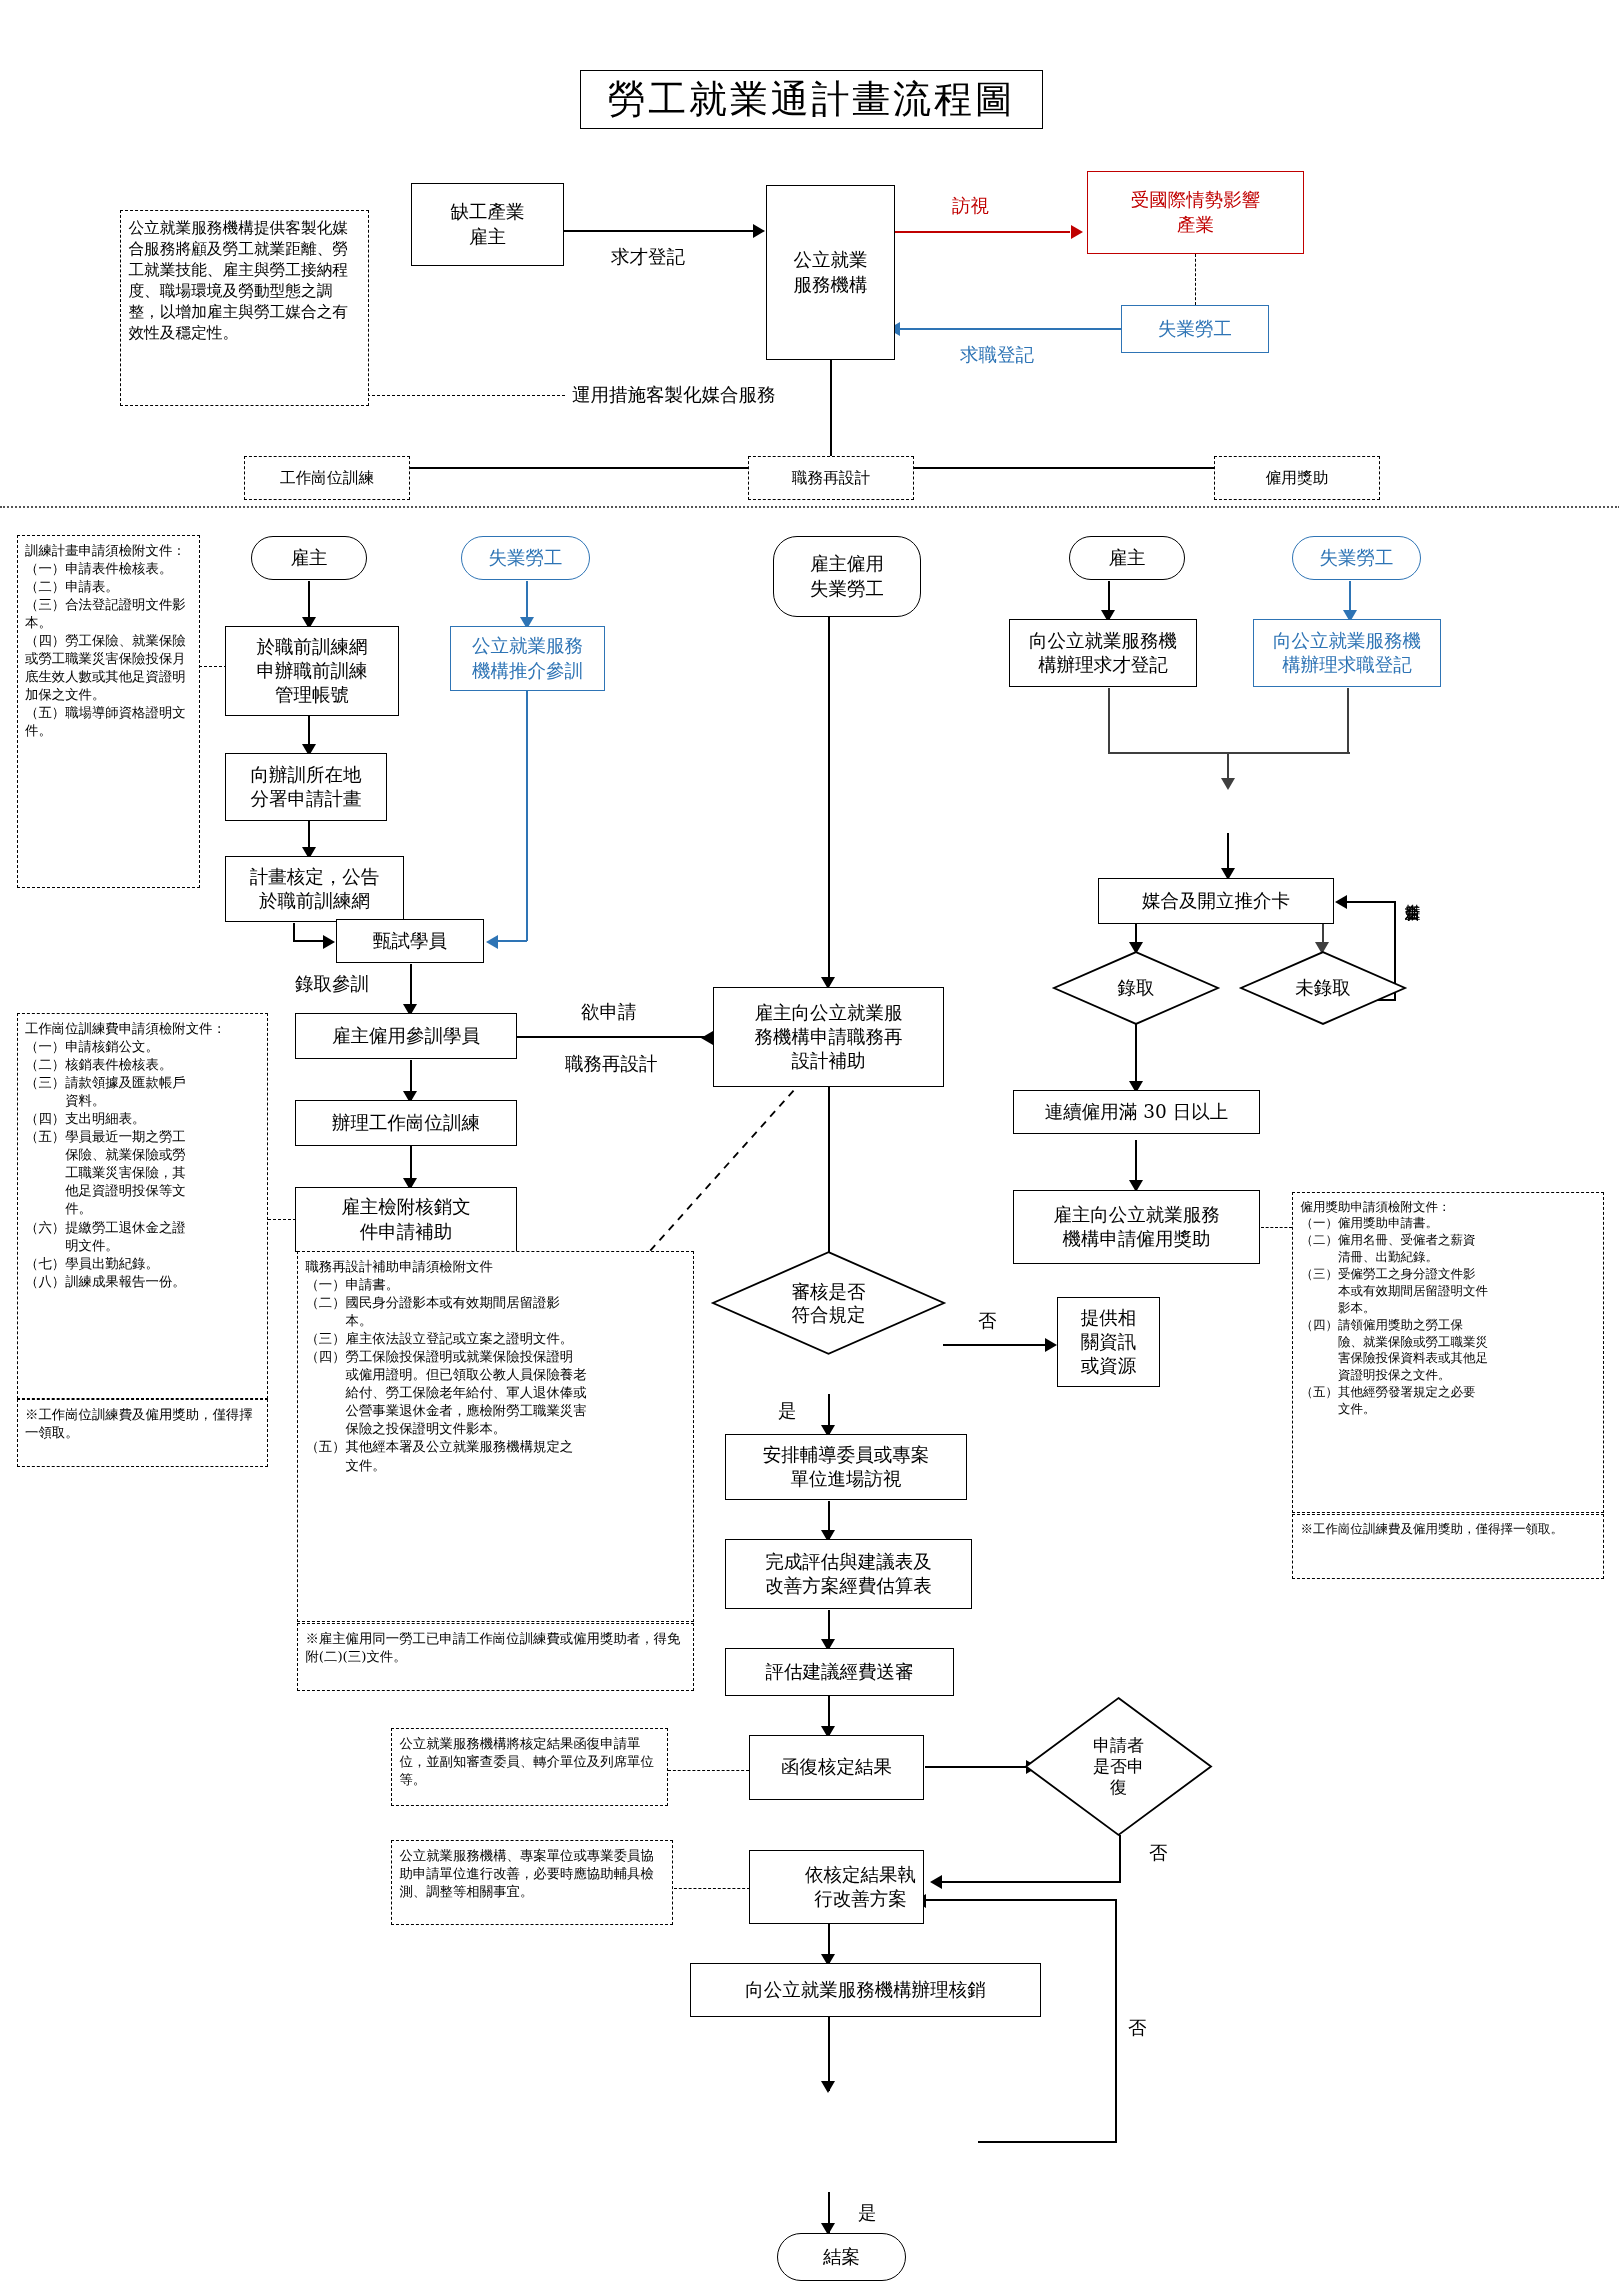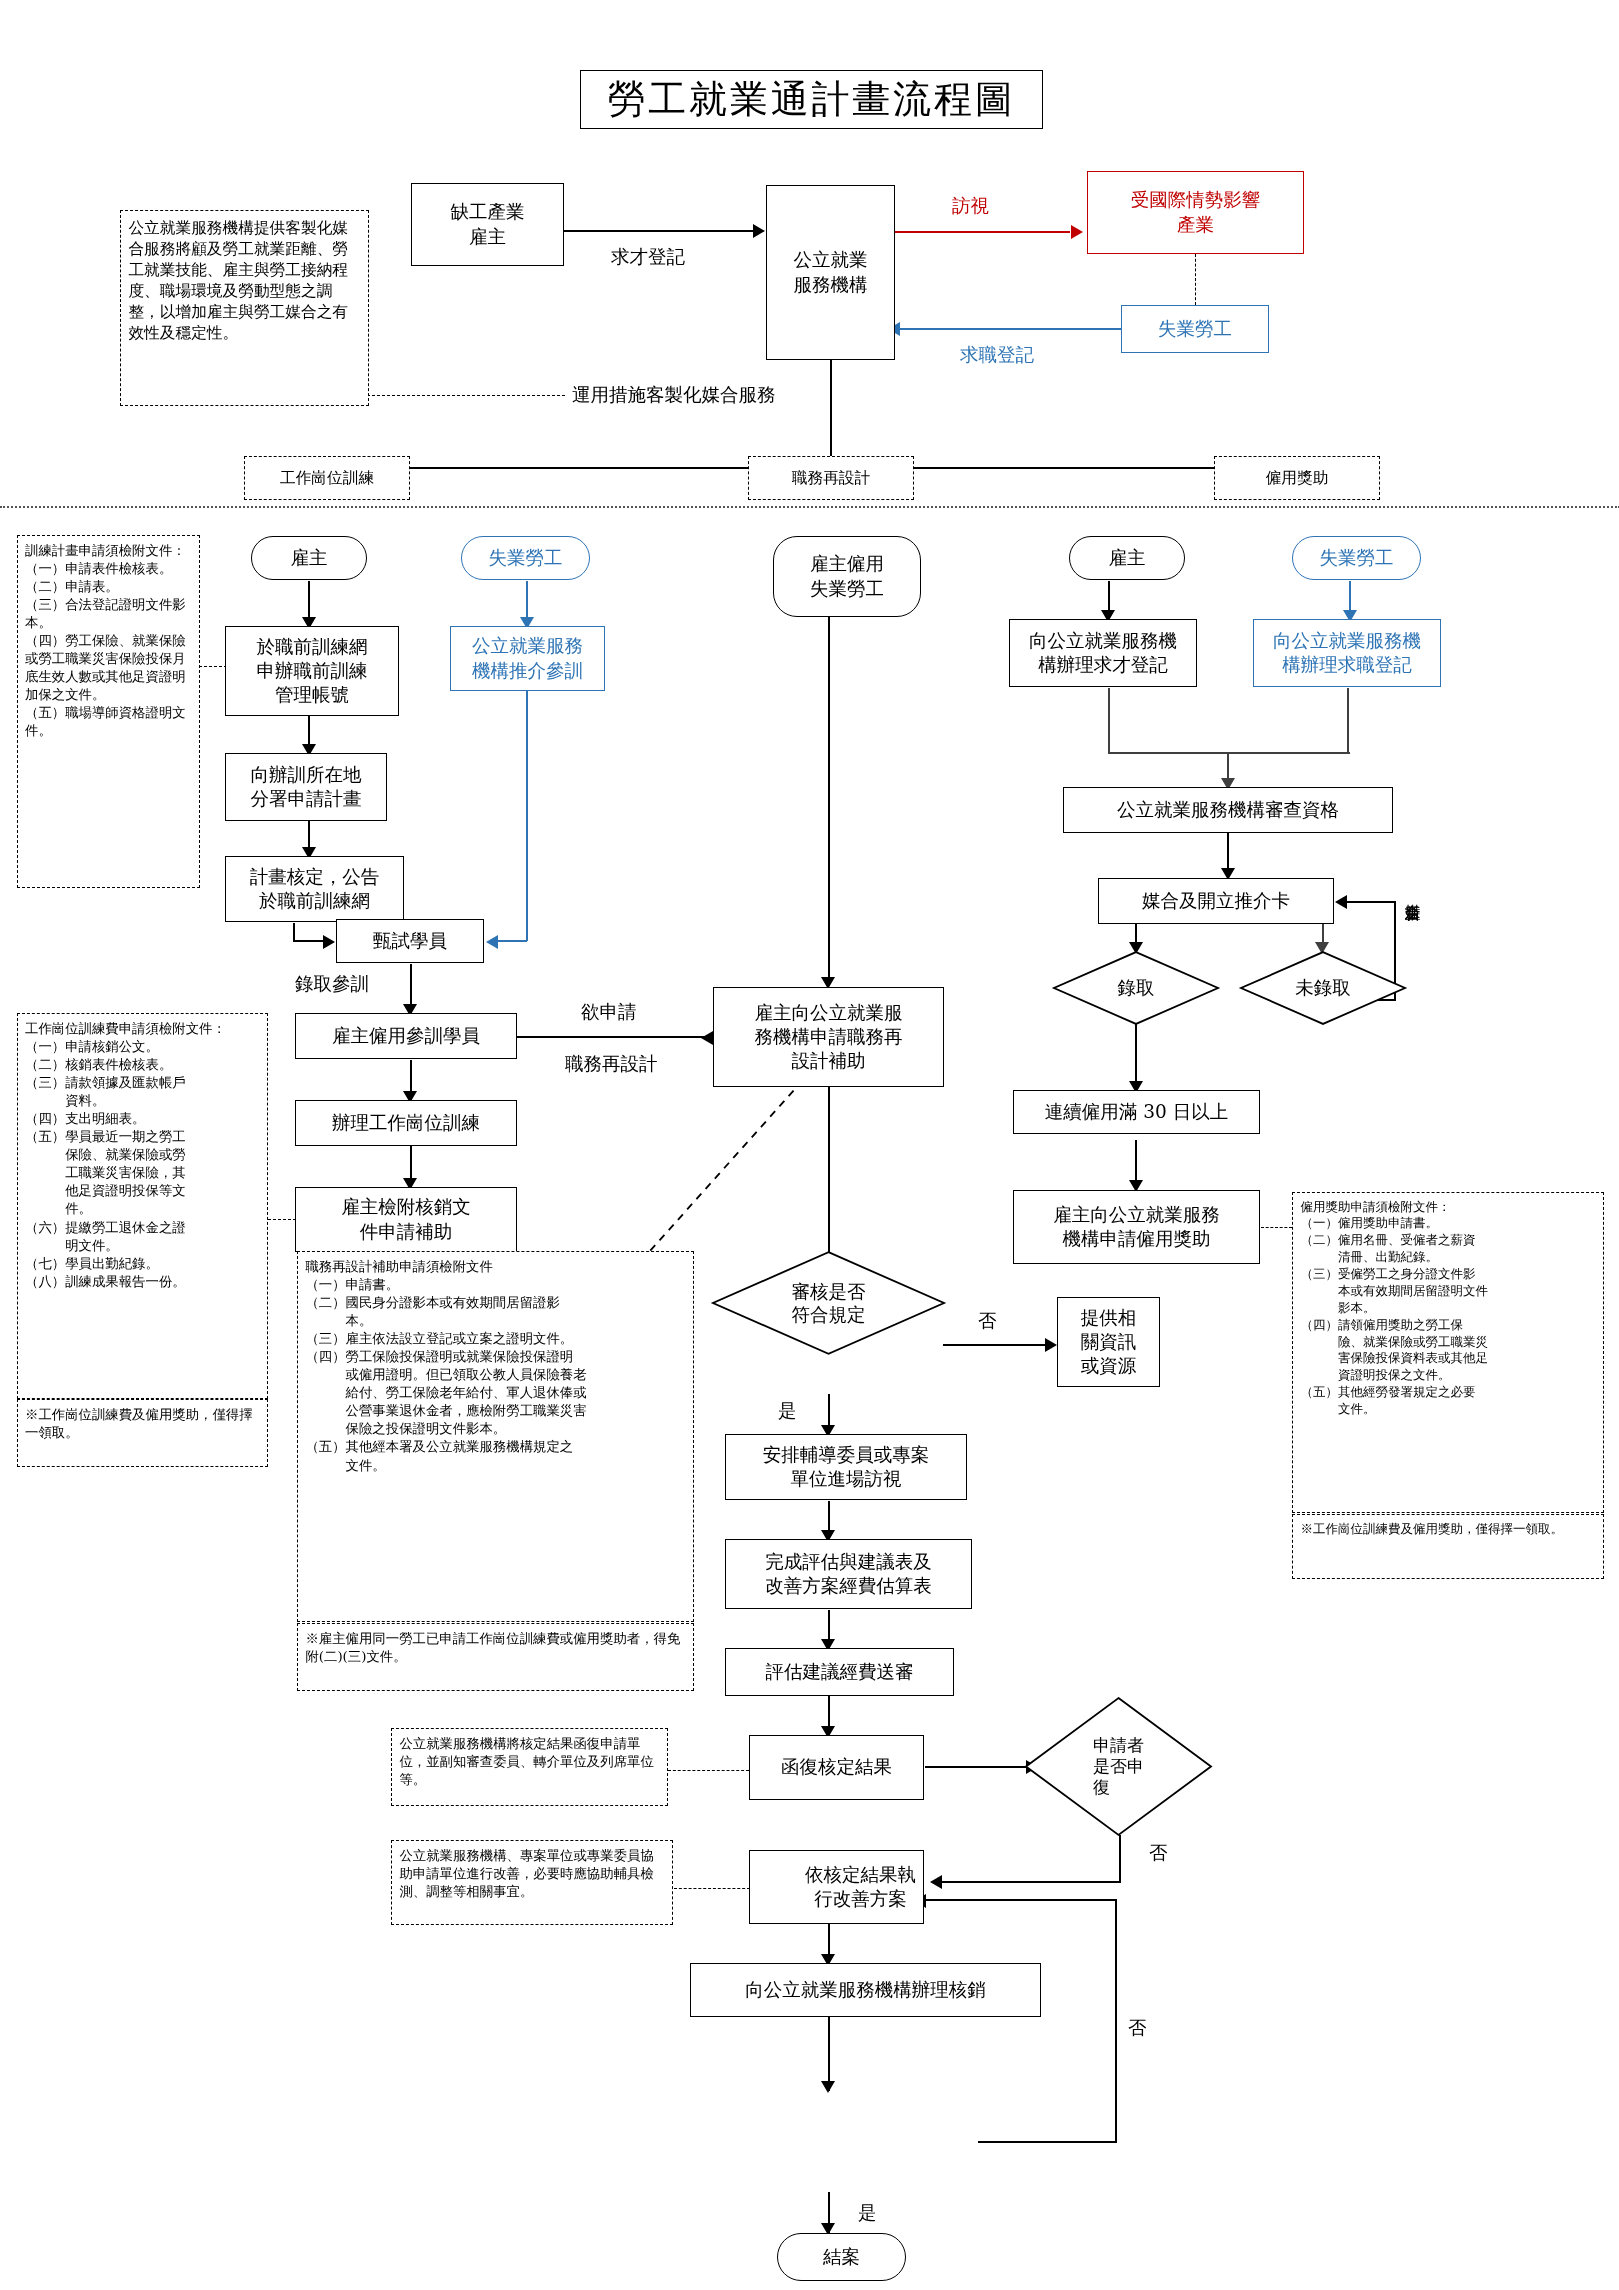--- a/index.html
+++ b/index.html
@@ -16,21 +16,21 @@
   .blue{border-color:#2E74B5;color:#2E74B5;}
   .red{border-color:#C00000;color:#C00000;}
   .dashbox{position:absolute;box-sizing:border-box;border:1.8px dashed #000;background:#fff;
            color:#000;z-index:3;padding:5.5px 7.4px;line-height:1.35;white-space:pre-line;}
   .dashbox.center{display:flex;align-items:center;justify-content:center;text-align:center;}
 
   
   .dia{position:absolute;z-index:3;}
   .dia svg{position:absolute;left:0;top:0;overflow:visible;}
   .dia .dlabel{position:absolute;left:0;top:0;width:100%;height:100%;display:flex;
-               align-items:center;justify-content:center;
+               align-items:center;justify-content:center;text-align:center;
                white-space:pre-line;line-height:1.25;z-index:4;}
 
   
   .lbl{position:absolute;z-index:4;white-space:pre-line;line-height:1.25;background:transparent;}
   .lbl.blue{color:#2E74B5;}
   .lbl.red{color:#C00000;}
   .vert{writing-mode:vertical-rl;text-orientation:upright;}
 
   
   .ln{position:absolute;background:#000;z-index:1;}
@@ -312,21 +312,20 @@
   <div class="ar blue d" style="left:1343px;top:610px;"></div>
   <div class="node rect blue t20" style="left:1253px;top:619px;width:188px;height:68px;">向公立就業服務機
 構辦理求職登記</div>
 
   <div class="ln gray v" style="left:1108px;top:688px;height:66px;"></div>
   <div class="ln gray v" style="left:1347px;top:688px;height:66px;"></div>
   <div class="ln gray h" style="left:1108px;top:752px;width:242px;"></div>
   <div class="ln gray v" style="left:1227px;top:752px;height:35px;"></div>
   <div class="ar gray d" style="left:1221px;top:778px;"></div>
 
-  <div class="node rect t20" style="left:1063px;top:787px;width:330px;height:46px;">公立就業服務機構審查資格</div>
 
   <div class="ln v" style="left:1227px;top:833px;height:44px;"></div>
   <div class="ar d" style="left:1221px;top:868px;"></div>
   <div class="node rect t20" style="left:1098px;top:878px;width:236px;height:46px;">媒合及開立推介卡</div>
 
   <div class="ln h" style="left:1347px;top:901px;width:48px;"></div>
   <div class="ar l" style="left:1335px;top:895px;"></div>
   <div class="ln v" style="left:1394px;top:901px;height:100px;"></div>
   <div class="ln h" style="left:1329px;top:999px;width:66px;"></div>
   <div class="lbl vert t17" style="left:1403px;top:892px;">重新媒合</div>

